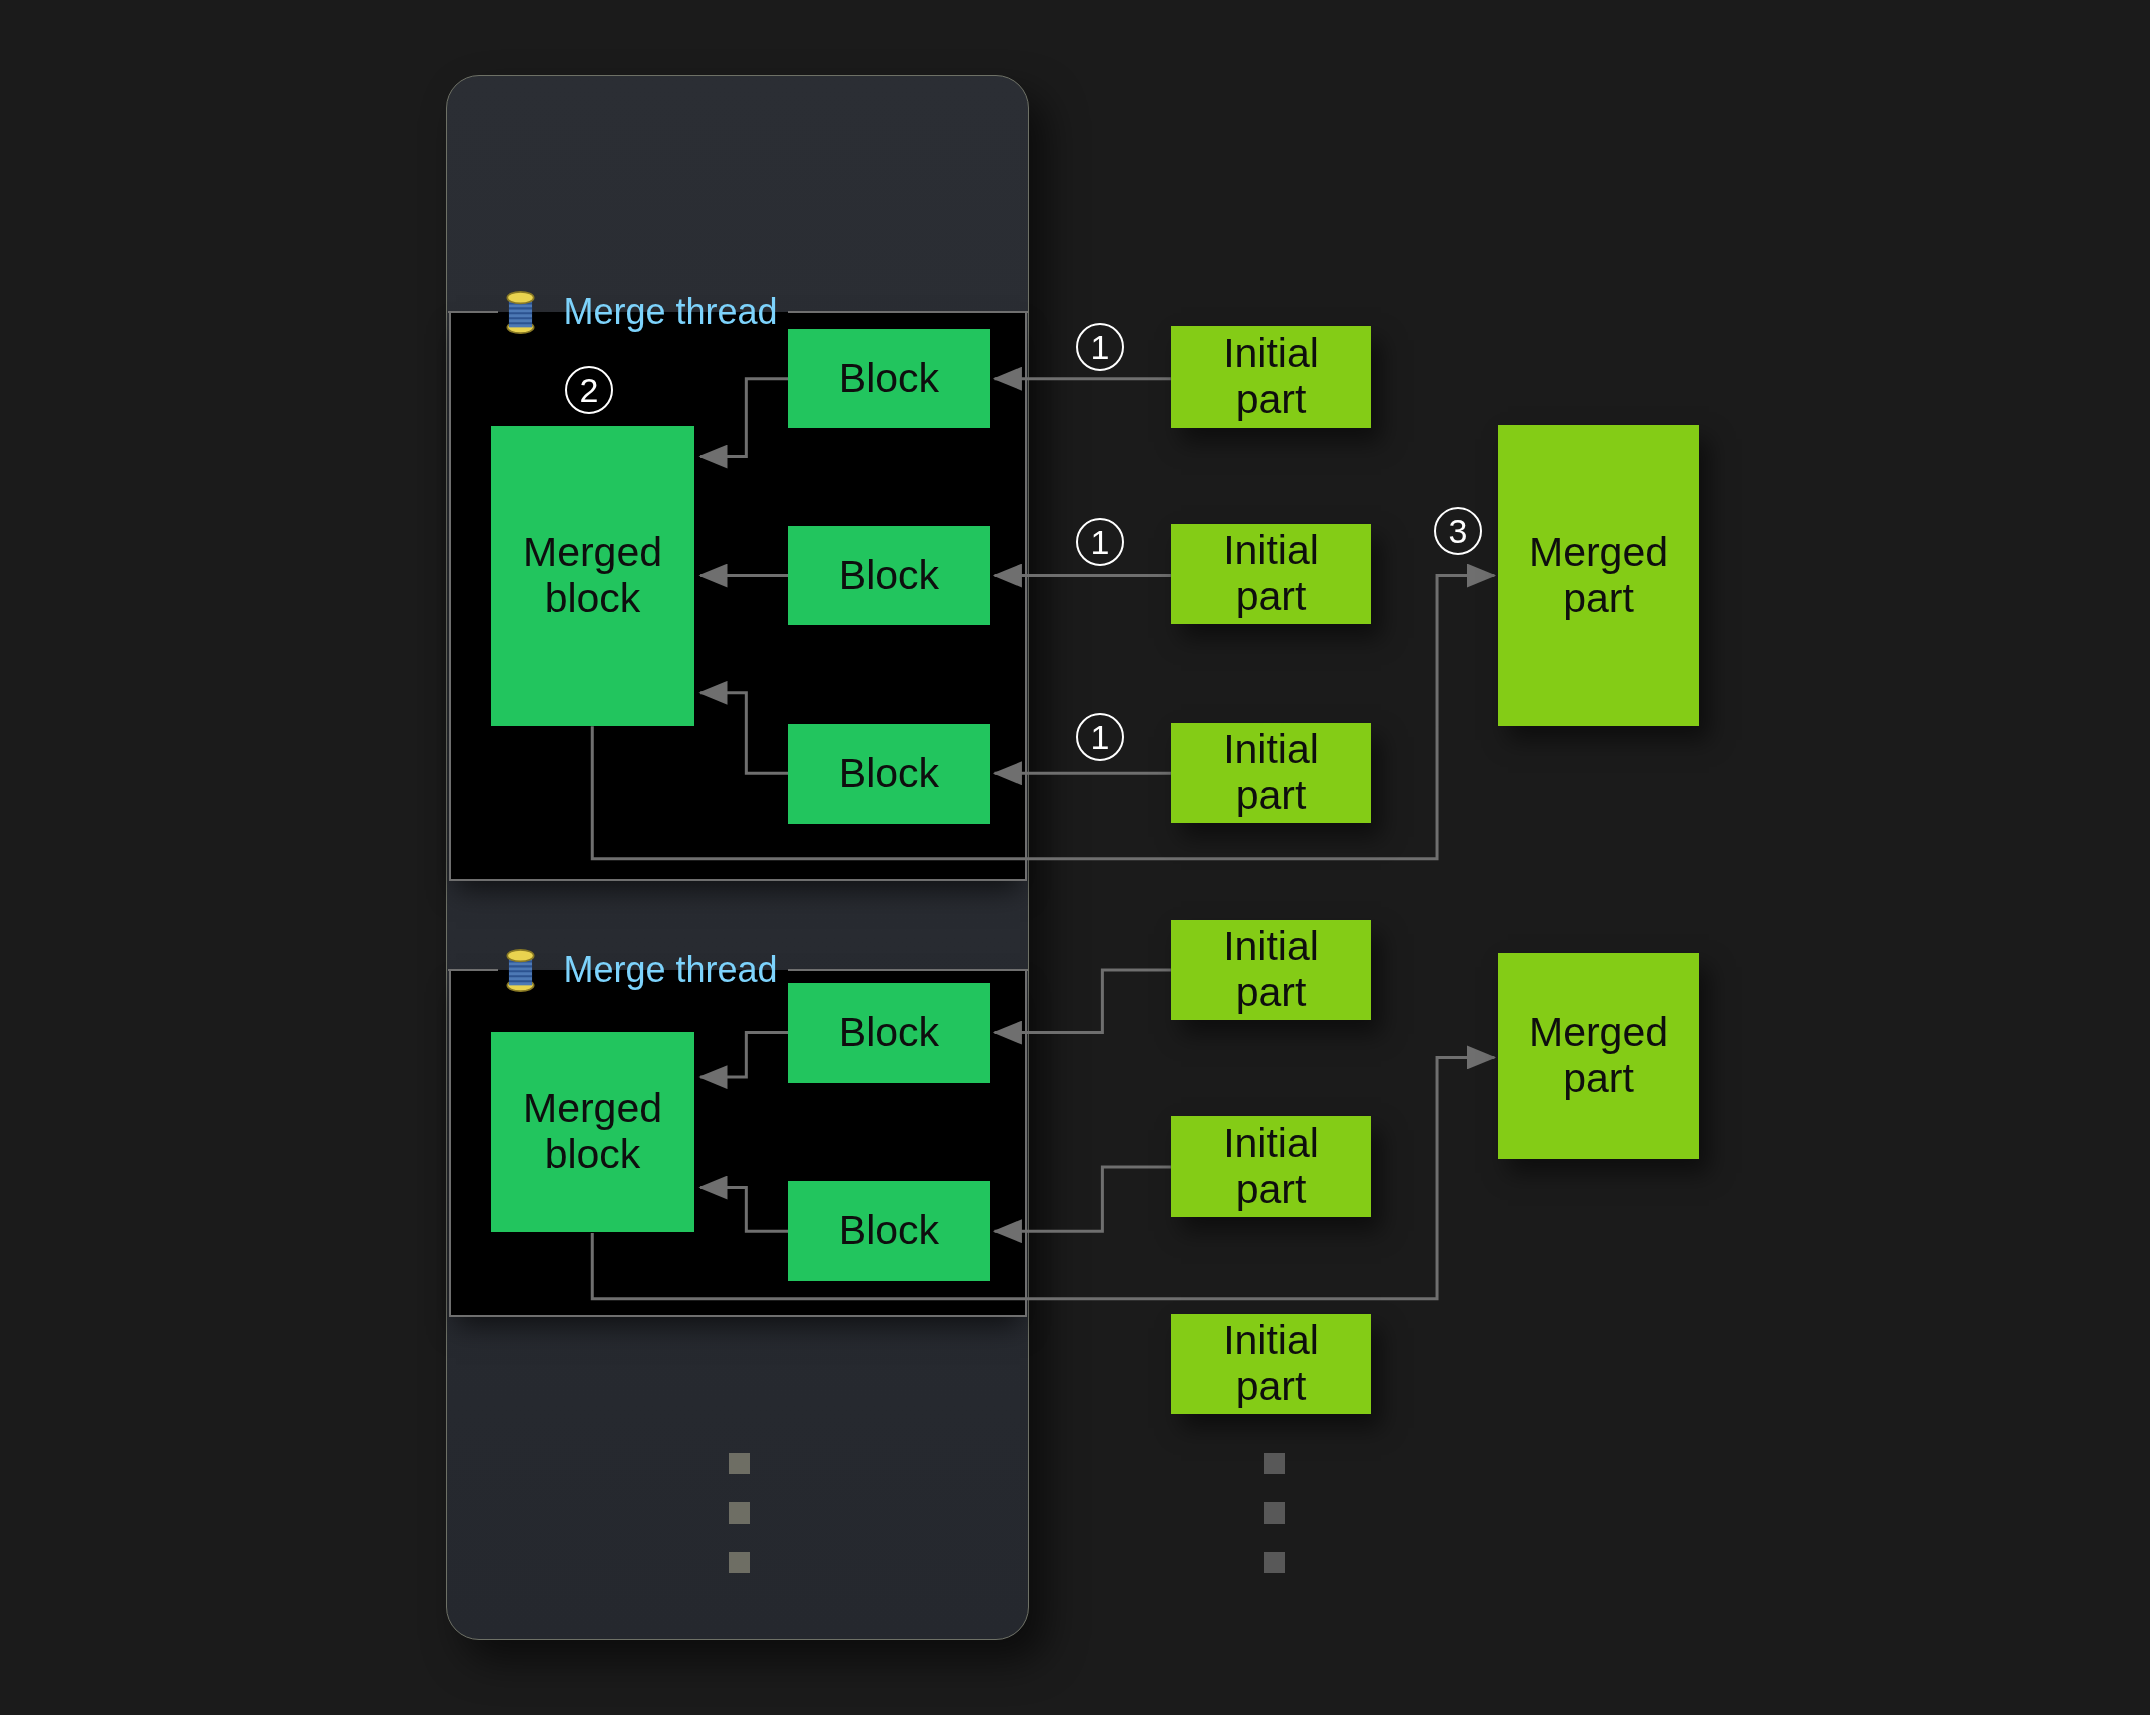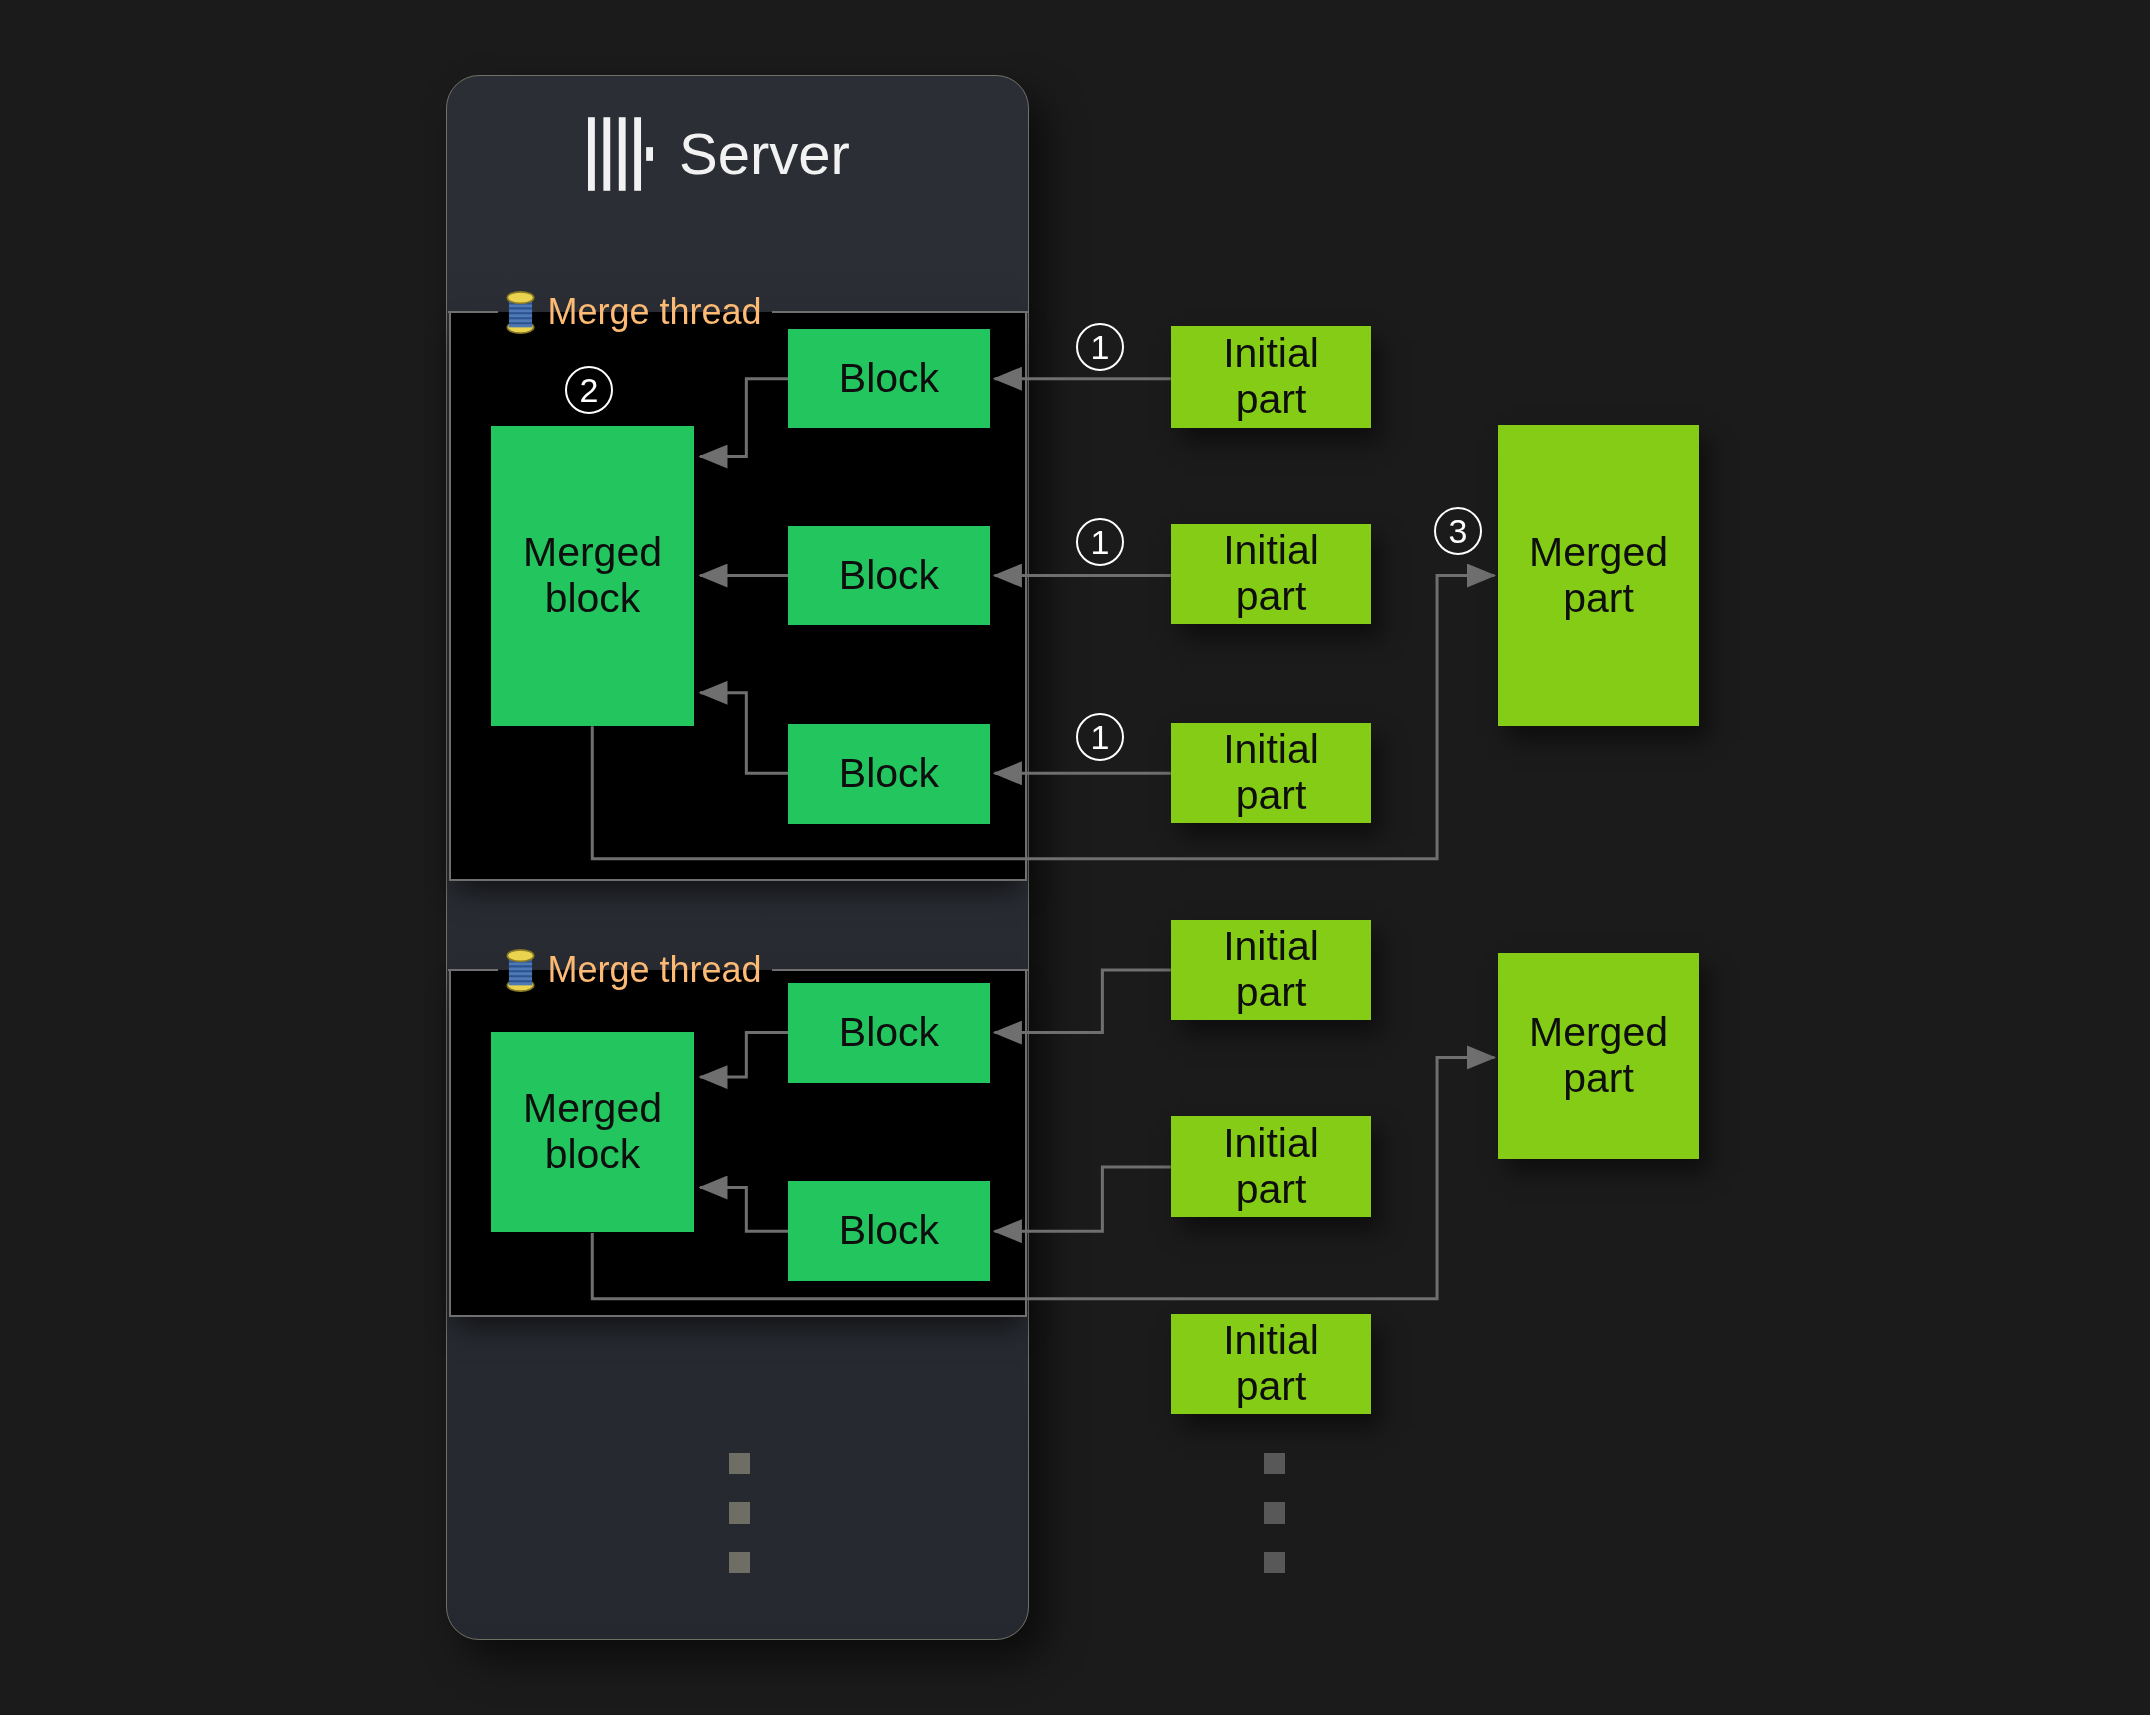--- a/index.html
+++ b/index.html
@@ -30,22 +30,22 @@
   .section.s1{left:449px;top:312px;width:574px;height:567px;}
   .section.s2{left:449px;top:970px;width:574px;height:345px;}
   .legend{
     position:absolute;top:-23px;left:-2.6px;right:-2.6px;height:46px;
     display:flex;align-items:center;
   }
   .legend .seg{height:2.6px;background:#6f6f6f;flex:0 0 auto;}
   .legend .seg.first{width:50px;}
   .legend .seg.last{flex:1 1 auto;}
   .legend .lab{
-    display:flex;align-items:center;gap:11px;padding:0 10.3px 0 5.1px;
-    color:#fdba74;font-size:36px;line-height:1;white-space:nowrap;
+    display:flex;align-items:center;gap:27px;padding:0 10.3px 0 5.1px;
+    color:#7dd3fc;font-size:36px;line-height:1;white-space:nowrap;
   }
   
   .box{
     position:absolute;display:flex;align-items:center;justify-content:center;
     text-align:center;color:#0e0e0e;font-size:41px;line-height:1.12;
     box-sizing:border-box;padding:0 13.7px;z-index:4;
   }
   .blue{background:#22c55e;text-align:center;}
   .yellow{background:#84cc16;box-shadow:10.3px 13.7px 22px rgba(0,0,0,0.5);}
   
@@ -65,30 +65,20 @@
   .dots.right{left:1264px;top:1453px;}
   .dots.right .dot{background:#585858;}
 </style>
 </head>
 <body>
 
 <div class="stage">
 
   <div class="panel"></div>
 
-  <div class="server-header">
-    <svg width="65" height="74" viewBox="0 0 76 86">
-      <rect x="0" y="0" width="8" height="86" fill="#f2f2f2"></rect>
-      <rect x="18" y="0" width="8" height="86" fill="#f2f2f2"></rect>
-      <rect x="36" y="0" width="8" height="86" fill="#f2f2f2"></rect>
-      <rect x="54" y="0" width="8" height="86" fill="#f2f2f2"></rect>
-      <rect x="68" y="35" width="8" height="16" fill="#f2f2f2"></rect>
-    </svg>
-    <span class="server-title">Server</span>
-  </div>
 
   <svg class="wires" width="2150" height="1716" viewBox="0 0 2512 2004">
     <defs>
       <marker id="ah" markerUnits="userSpaceOnUse" markerWidth="36" markerHeight="28" refX="32" refY="14" orient="auto">
         <path d="M0,0 L34,14 L0,28 Z" fill="#6f6f6f"></path>
       </marker>
     </defs>
     <g stroke="#6f6f6f" stroke-width="3.5" fill="none">
       <path d="M1368 442 H1162" marker-end="url(#ah)"></path>
       <path d="M1368 672 H1162" marker-end="url(#ah)"></path>

